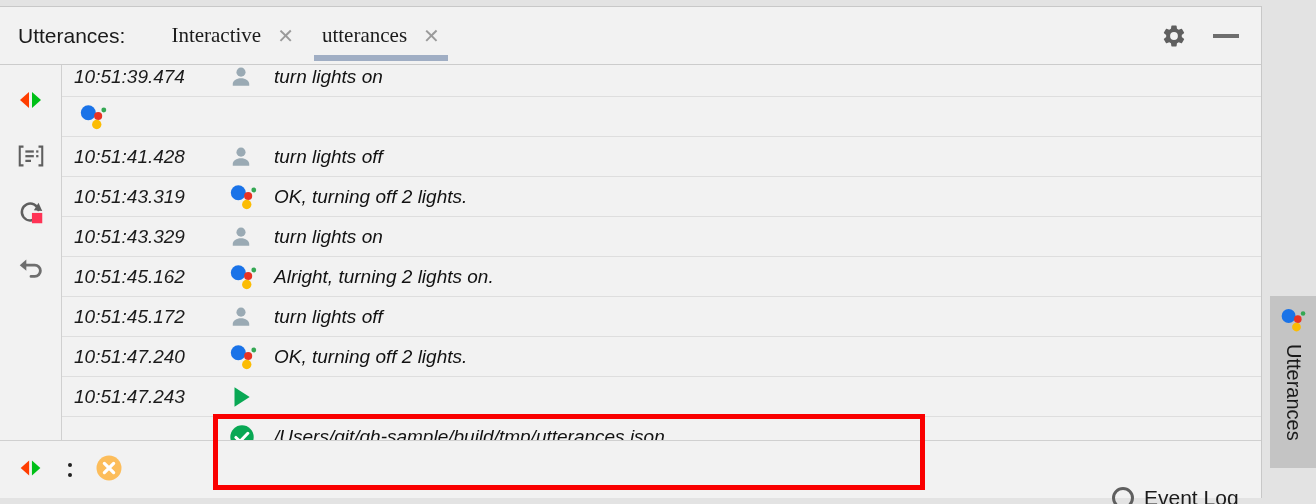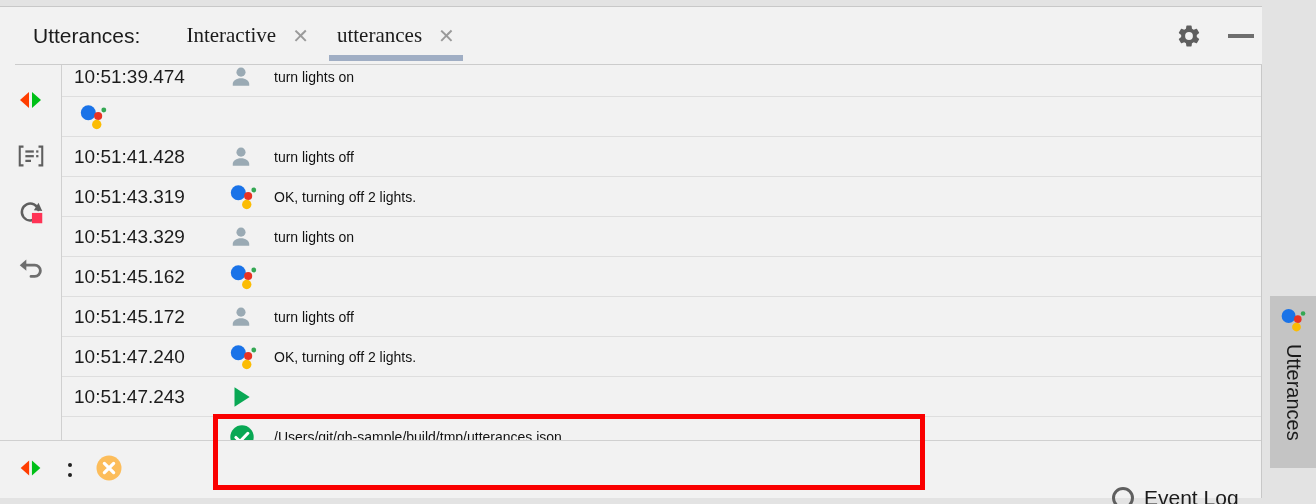--- a/index.html
+++ b/index.html
@@ -38,21 +38,20 @@
   .tabbar {
     position: absolute;
     left: 0; top: 0;
     width: 100%;
     height: 58px;
     background: #f2f2f2;
     border-bottom: 1px solid #ccc;
     box-sizing: border-box;
     display: flex;
     align-items: center;
-    margin-left: 15px;
   }
   .tab-label-static {
     margin-left: 18px;
     font-size: 21px;
     color: #1b1b1b;
     white-space: nowrap;
   }
   .tab {
     position: relative;
     display: flex;
@@ -97,20 +96,21 @@
     margin-right: 22px;
     flex: 0 0 auto;
   }
 
   
   .body {
     position: absolute;
     left: 0; top: 58px;
     right: 0;
     bottom: 0;
+    font-style: italic;
   }
 
   .side-toolbar {
     position: absolute;
     left: 0; top: 0;
     width: 62px;
     bottom: 0;
     background: #f2f2f2;
     border-right: 1px solid #d0d0d0;
     box-sizing: border-box;
@@ -159,21 +159,21 @@
   }
   .row-icon {
     width: 46px;
     flex: 0 0 auto;
     display: flex;
     align-items: center;
     justify-content: flex-start;
     padding-left: 4px;
   }
   .row-text {
-    font-size: 14px;
+    font-size: 19px;
     color: #121212;
     white-space: nowrap;
   }
   .row-text.dashes { letter-spacing: 0px; }
 
   
   .row .ts.blank { color: transparent; }
 
   
   .ga-logo { display: block; }
@@ -404,20 +404,21 @@
           <div class="row">
             <span class="ts">10:51:45.162</span>
             <span class="row-icon">
               <svg class="ga-logo" viewBox="0 0 32 32" width="30" height="30" aria-hidden="true">
                 <circle cx="11" cy="11.5" r="8" fill="#1a73e8"></circle>
                 <circle cx="21.5" cy="15" r="4.3" fill="#ea3323"></circle>
                 <circle cx="27.5" cy="8.5" r="2.6" fill="#34a853"></circle>
                 <circle cx="20" cy="24" r="5" fill="#fbbc04"></circle>
               </svg>
             </span>
+            <span class="row-text">Alright, turning 2 lights on.</span>
           </div>
 
           <div class="row">
             <span class="ts">10:51:45.172</span>
             <span class="row-icon">
               <svg class="avatar" viewBox="0 0 24 24" width="26" height="26" aria-hidden="true">
                 <circle cx="12" cy="7.5" r="4.2" fill="#9aaab4"></circle>
                 <path fill="#9aaab4" d="M12 13.2c-4.3 0-7.6 2.3-7.6 5.1V20h15.2v-1.7c0-2.8-3.3-5.1-7.6-5.1z"></path>
               </svg>
             </span>

